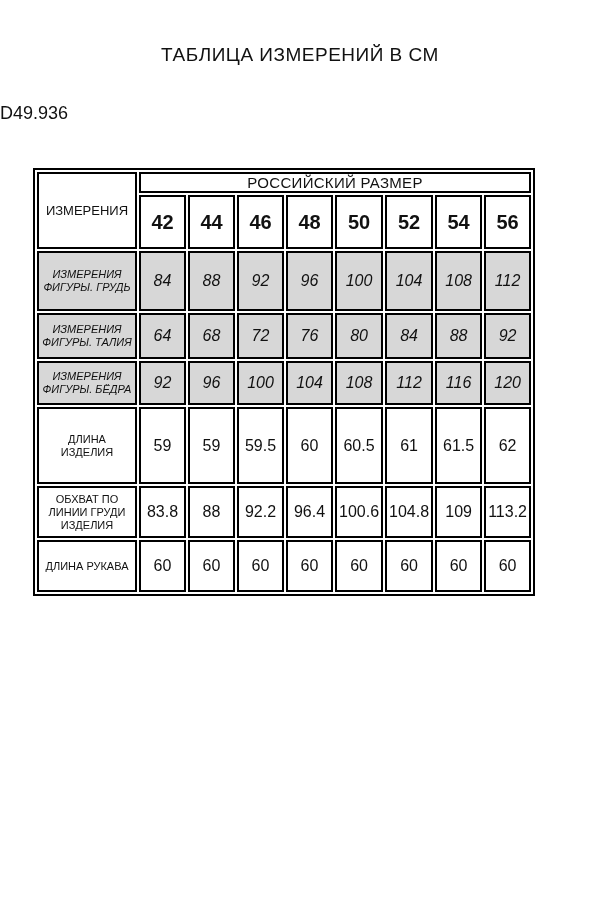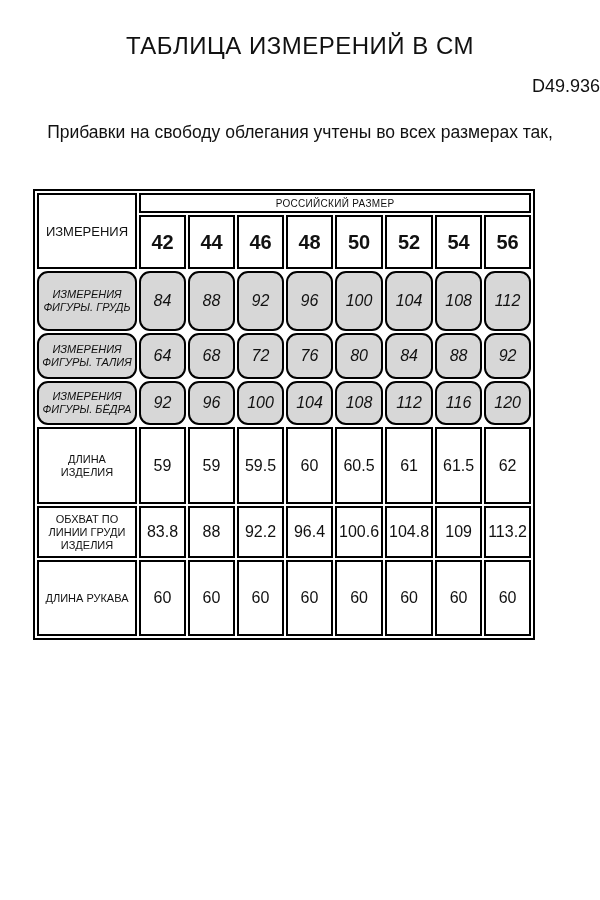--- a/index.html
+++ b/index.html
@@ -13,30 +13,30 @@
     overflow: hidden;
   }
   .page {
     position: relative;
     width: 600px;
     height: 900px;
     background: #ffffff;
   }
   .title {
     margin: 0;
-    padding-top: 32px;
+    padding-top: 44px;
     text-align: center;
-    font-size: 24px;
+    font-size: 19px;
     font-weight: 400;
     letter-spacing: 0.5px;
     white-space: nowrap;
   }
   .product-code {
-    margin-top: 16px;
-    text-align: right;
+    margin-top: 37px;
+    text-align: left;
     font-size: 18px;
   }
   .fit-note {
     margin-top: 23px;
     text-align: center;
     font-size: 17.5px;
     line-height: 25px;
   }
   table.size-table {
     margin: 44px 0 0 33px;
@@ -52,53 +52,51 @@
     text-align: center;
     vertical-align: middle;
     padding: 0 2px;
     overflow: hidden;
     background: #ffffff;
   }
   .corner-cell {
     font-size: 13px;
   }
   .group-header-cell {
-    font-size: 10px;
+    font-size: 15px;
     letter-spacing: 0.3px;
     margin-left: 32px;
   }
   tr.size-row td {
     font-size: 20px;
     font-weight: 700;
     margin-top: 20px;
   }
   td.row-label {
     font-size: 11px;
     line-height: 13px;
   }
   td.value-cell {
     font-size: 16px;
   }
   tr.shaded td {
     background: #d7d7d7;
     font-style: italic;
-    border-radius: 11px;
   }
 </style>
 </head>
 <body>
 
 <div class="page">
 
   <h1 class="title">ТАБЛИЦА ИЗМЕРЕНИЙ В СМ</h1>
 
   <div class="product-code">D49.936</div>
 
   <div class="fit-note">
-    <div>Прибавки на свободу облегания учтены во всех размерах так,</div>
   </div>
 
   <table class="size-table">
     <colgroup>
       <col style="width:100px">
       <col style="width:47px">
         <col style="width:47px">
         <col style="width:47px">
         <col style="width:47px">
       <col style="width:47px">
@@ -177,21 +175,21 @@
       <td class="value-cell">83.8</td>
       <td class="value-cell">88</td>
       <td class="value-cell">92.2</td>
       <td class="value-cell">96.4</td>
       <td class="value-cell">100.6</td>
       <td class="value-cell">104.8</td>
       <td class="value-cell">109</td>
       <td class="value-cell">113.2</td>
     </tr>
 
-    <tr style="height:76px">
+    <tr style="height:52px">
       <td class="row-label">ДЛИНА РУКАВА</td>
       <td class="value-cell">60</td>
       <td class="value-cell">60</td>
       <td class="value-cell">60</td>
       <td class="value-cell">60</td>
       <td class="value-cell">60</td>
       <td class="value-cell">60</td>
       <td class="value-cell">60</td>
       <td class="value-cell">60</td>
     </tr>

